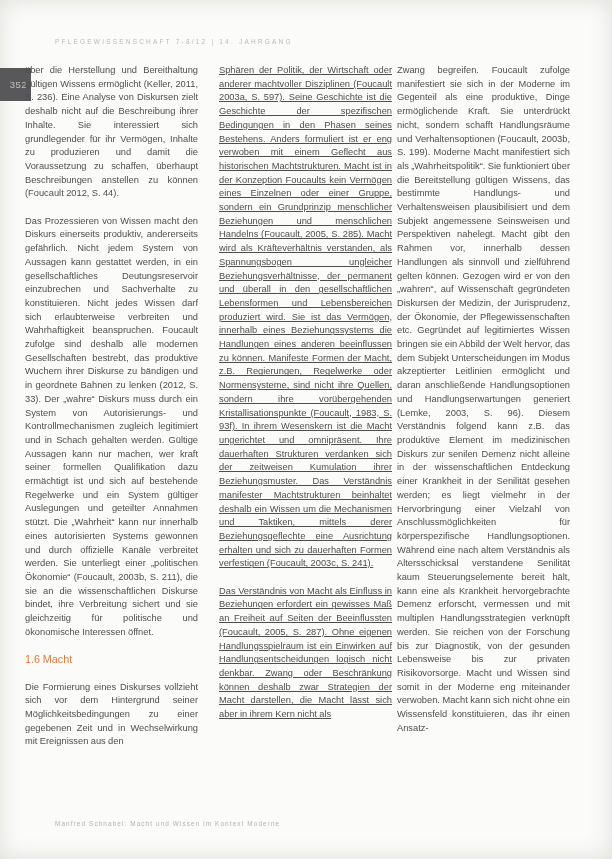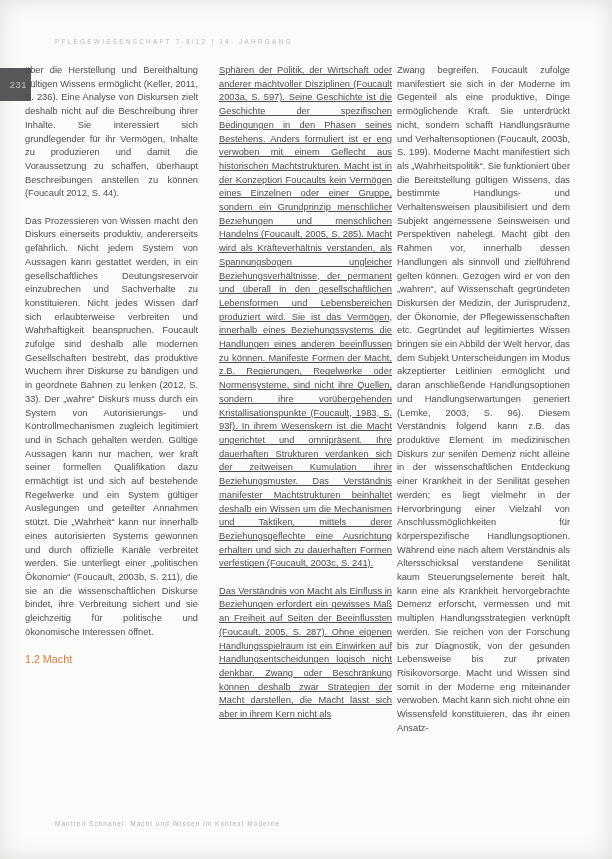--- a/index.html
+++ b/index.html
@@ -80,27 +80,28 @@
   }
 </style>
 </head>
 <body>
 
 <div class="page">
 
   <div class="journal-header">PFLEGEWISSENSCHAFT 7-8/12 | 14. JAHRGANG</div>
 
   <div class="page-tab">
-    <span>231</span>
+    <span>352</span>
   </div>
 
   <div class="col col-left">
     <p>über die Herstellung und Bereithaltung gültigen Wissens ermöglicht (Keller, 2011, S. 236). Eine Analyse von Diskursen zielt deshalb nicht auf die Beschreibung ihrer Inhalte. Sie interessiert sich grundlegender für ihr Vermögen, Inhalte zu produzieren und damit die Voraussetzung zu schaffen, überhaupt Beschreibungen anstellen zu können (Foucault 2012, S. 44).</p>
     <p>Das Prozessieren von Wissen macht den Diskurs einerseits produktiv, andererseits gefährlich. Nicht jedem System von Aussagen kann gestattet werden, in ein gesellschaftliches Deutungsreservoir einzubrechen und Sachverhalte zu konstituieren. Nicht jedes Wissen darf sich erlaubterweise verbreiten und Wahrhaftigkeit beanspruchen. Foucault zufolge sind deshalb alle modernen Gesellschaften bestrebt, das produktive Wuchern ihrer Diskurse zu bändigen und in geordnete Bahnen zu lenken (2012, S. 33). Der „wahre“ Diskurs muss durch ein System von Autorisierungs- und Kontrollmechanismen zugleich legitimiert und in Schach gehalten werden. Gültige Aussagen kann nur machen, wer kraft seiner formellen Qualifikation dazu ermächtigt ist und sich auf bestehende Regelwerke und ein System gültiger Auslegungen und geteilter Annahmen stützt. Die „Wahrheit“ kann nur innerhalb eines autorisierten Systems gewonnen und durch offizielle Kanäle verbreitet werden. Sie unterliegt einer „politischen Ökonomie“ (Foucault, 2003b, S. 211), die sie an die wissenschaftlichen Diskurse bindet, ihre Verbreitung sichert und sie gleichzeitig für politische und ökonomische Interessen öffnet.</p>
-    <p class="section-heading">1.2 Macht</p>
+    <p class="section-heading">1.6 Macht</p>
+    <p>Die Formierung eines Diskurses vollzieht sich vor dem Hintergrund seiner Möglichkeitsbedingungen zu einer gegebenen Zeit und in Wechselwirkung mit Ereignissen aus den</p>
   </div>
 
   <div class="col col-mid">
     <p>Sphären der Politik, der Wirtschaft oder anderer machtvoller Disziplinen (Foucault 2003a, S. 597). Seine Geschichte ist die Geschichte der spezifischen Bedingungen in den Phasen seines Bestehens. Anders formuliert ist er eng verwoben mit einem Geflecht aus historischen Machtstrukturen. Macht ist in der Konzeption Foucaults kein Vermögen eines Einzelnen oder einer Gruppe, sondern ein Grundprinzip menschlicher Beziehungen und menschlichen Handelns (Foucault, 2005, S. 285). Macht wird als Kräfteverhältnis verstanden, als Spannungsbogen ungleicher Beziehungsverhältnisse, der permanent und überall in den gesellschaftlichen Lebensformen und Lebensbereichen produziert wird. Sie ist das Vermögen, innerhalb eines Beziehungssystems die Handlungen eines anderen beeinflussen zu können. Manifeste Formen der Macht, z.B. Regierungen, Regelwerke oder Normensysteme, sind nicht ihre Quellen, sondern ihre vorübergehenden Kristallisationspunkte (Foucault, 1983, S. 93f). In ihrem Wesenskern ist die Macht ungerichtet und omnipräsent. Ihre dauerhaften Strukturen verdanken sich der zeitweisen Kumulation ihrer Beziehungsmuster. Das Verständnis manifester Machtstrukturen beinhaltet deshalb ein Wissen um die Mechanismen und Taktiken, mittels derer Beziehungsgeflechte eine Ausrichtung erhalten und sich zu dauerhaften Formen verfestigen (Foucault, 2003c, S. 241).</p>
     <p>Das Verständnis von Macht als Einfluss in Beziehungen erfordert ein gewisses Maß an Freiheit auf Seiten der Beeinflussten (Foucault, 2005, S. 287). Ohne eigenen Handlungsspielraum ist ein Einwirken auf Handlungsentscheidungen logisch nicht denkbar. Zwang oder Beschränkung können deshalb zwar Strategien der Macht darstellen, die Macht lässt sich aber in ihrem Kern nicht als</p>
   </div>
 
   <div class="col col-right">
     <p>Zwang begreifen. Foucault zufolge manifestiert sie sich in der Moderne im Gegenteil als eine produktive, Dinge ermöglichende Kraft. Sie unterdrückt nicht, sondern schafft Handlungsräume und Verhaltensoptionen (Foucault, 2003b, S. 199). Moderne Macht manifestiert sich als „Wahrheitspolitik“. Sie funktioniert über die Bereitstellung gültigen Wissens, das bestimmte Handlungs- und Verhaltensweisen plausibilisiert und dem Subjekt angemessene Seinsweisen und Perspektiven nahelegt. Macht gibt den Rahmen vor, innerhalb dessen Handlungen als sinnvoll und zielführend gelten können. Gezogen wird er von den „wahren“, auf Wissenschaft gegründeten Diskursen der Medizin, der Jurisprudenz, der Ökonomie, der Pflegewissenschaften etc. Gegründet auf legitimiertes Wissen bringen sie ein Abbild der Welt hervor, das dem Subjekt Unterscheidungen im Modus akzeptierter Leitlinien ermöglicht und daran anschließende Handlungsoptionen und Handlungserwartungen generiert (Lemke, 2003, S. 96). Diesem Verständnis folgend kann z.B. das produktive Element im medizinischen Diskurs zur senilen Demenz nicht alleine in der wissenschaftlichen Entdeckung einer Krankheit in der Senilität gesehen werden; es liegt vielmehr in der Hervorbringung einer Vielzahl von Anschlussmöglichkeiten für körperspezifische Handlungsoptionen. Während eine nach altem Verständnis als Altersschicksal verstandene Senilität kaum Steuerungselemente bereit hält, kann eine als Krankheit hervorgebrachte Demenz erforscht, vermessen und mit multiplen Handlungsstrategien verknüpft werden. Sie reichen von der Forschung bis zur Diagnostik, von der gesunden Lebensweise bis zur privaten Risikovorsorge. Macht und Wissen sind somit in der Moderne eng miteinander verwoben. Macht kann sich nicht ohne ein Wissensfeld konstituieren, das ihr einen Ansatz-</p>
   </div>

